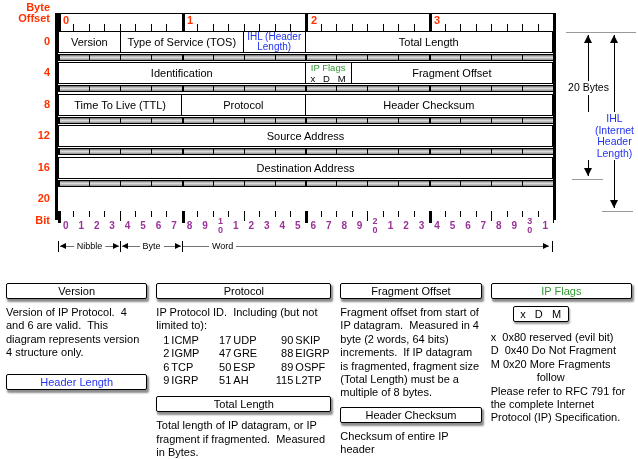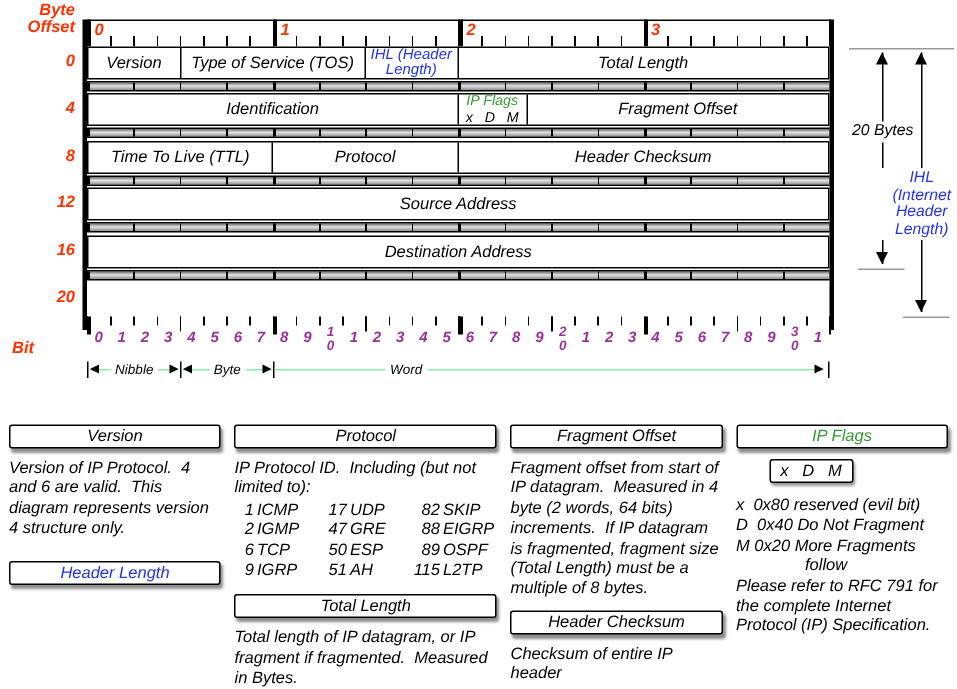--- a/index.html
+++ b/index.html
@@ -1,29 +1,29 @@
 <!DOCTYPE html>
 <html style="--red: #ff3300; --blue: #2233ee; --green: #339933; --purple: #993399;"><head>
 <meta charset="utf-8">
 <style>
   :root{
     --red:#ff3300; --blue:#2233ee; --green:#339933; --purple:#993399;
   }
   *{margin:0;padding:0;box-sizing:border-box;}
   html,body{width:638px;height:459px;background:#fff;overflow:hidden;
     font-family:"Liberation Sans","DejaVu Sans",sans-serif;color:#000;}
-  #stage{position:relative;width:638px;height:357px;background:#fff;font-style:italic;}
+  #stage{position:relative;width:638px;height:357px;background:#fff;}
 
   
   #diagram{position:absolute;left:0;top:0;width:638px;height:278px;}
   .red{color:var(--red);font-weight:bold;}
   .lbl-byteoffset{position:absolute;left:4px;top:2px;width:46px;text-align:right;
      font-size:11px;line-height:11px;}
   .offset-num{position:absolute;left:8px;width:42px;text-align:right;font-size:11px;}
-  .bit-lbl{position:absolute;left:8px;width:42px;text-align:left;top:226px;font-size:11px;}
+  .bit-lbl{position:absolute;left:8px;width:42px;text-align:right;top:214px;font-size:11px;}
 
   .framebar{position:absolute;top:13px;width:3px;height:207px;background:#000;}
   .topline{position:absolute;left:58px;top:13px;width:495px;height:1px;background:#000;}
   .tbars{position:absolute;left:58px;top:13px;width:496px;height:18px;
      background:repeating-linear-gradient(90deg,#000 0 3px,transparent 3px 123.75px);}
   .tticks{position:absolute;left:58px;top:24px;width:495px;height:7px;
      background:repeating-linear-gradient(90deg,#000 0 1px,transparent 1px 15.469px);}
   .tnum{position:absolute;top:14px;font-size:11px;}
 
   .hrow{position:absolute;left:58px;width:495px;height:22px;background:#fff;
@@ -48,30 +48,30 @@
   .b4ticks{position:absolute;left:58px;top:211px;width:496px;height:10px;
      background:repeating-linear-gradient(90deg,#000 0 1px,transparent 1px 61.875px);}
   .bbars{position:absolute;left:58px;top:211px;width:496px;height:12px;
      background:repeating-linear-gradient(90deg,#000 0 3px,transparent 3px 123.75px);}
   .bitnum{position:absolute;top:221px;transform:translateX(-50%);font-size:10px;
      color:var(--purple);font-weight:bold;line-height:10px;}
   .bitnum.stacked{top:217px;display:flex;flex-direction:column;align-items:center;
      font-size:9px;line-height:8.5px;}
 
   .sbar{position:absolute;top:241px;width:1px;height:11px;background:#000;}
-  .harrow{position:absolute;top:246px;height:1px;background:#86efac;}
+  .harrow{position:absolute;top:246px;height:1px;background:#737373;}
   .harrow.arr-l::before{content:"";position:absolute;left:0;top:-3px;
      border-top:3.5px solid transparent;border-bottom:3.5px solid transparent;
      border-right:6px solid #000;}
   .harrow.arr-r::after{content:"";position:absolute;right:0;top:-3px;
      border-top:3.5px solid transparent;border-bottom:3.5px solid transparent;
      border-left:6px solid #000;}
   .span-label{position:absolute;top:-5px;left:50%;transform:translateX(-50%);
      background:#fff;padding:0 3px;font-size:9px;line-height:10px;}
-  .span-label.at-left{left:26px;transform:none;margin-left:48px;}
+  .span-label.at-left{left:26px;transform:none;}
 
   .hline{position:absolute;height:1px;background:#999;}
   .varrow{position:absolute;width:1px;background:#000;}
   .varrow::before{content:"";position:absolute;top:0;left:-4px;
      border-left:4px solid transparent;border-right:4px solid transparent;
      border-bottom:8px solid #000;}
   .varrow::after{content:"";position:absolute;bottom:0;left:-4px;
      border-left:4px solid transparent;border-right:4px solid transparent;
      border-top:8px solid #000;}
   .arrlabel{position:absolute;background:#fff;text-align:center;font-size:10.5px;
@@ -263,21 +263,21 @@
     </div>
 
     <div class="ncol">
       <div class="nhead">Protocol</div>
       <div class="nbody">IP Protocol ID.  Including (but not limited to):</div>
       <div class="ptable">
         <span class="pnum">1</span>
           <span>ICMP</span>
         <span class="pnum">17</span>
           <span>UDP</span>
-        <span class="pnum">82</span>
+        <span class="pnum">90</span>
           <span>SKIP</span>
         <span class="pnum">2</span>
           <span>IGMP</span>
         <span class="pnum">47</span>
           <span>GRE</span>
         <span class="pnum">88</span>
           <span>EIGRP</span>
         <span class="pnum">6</span>
           <span>TCP</span>
         <span class="pnum">50</span>

